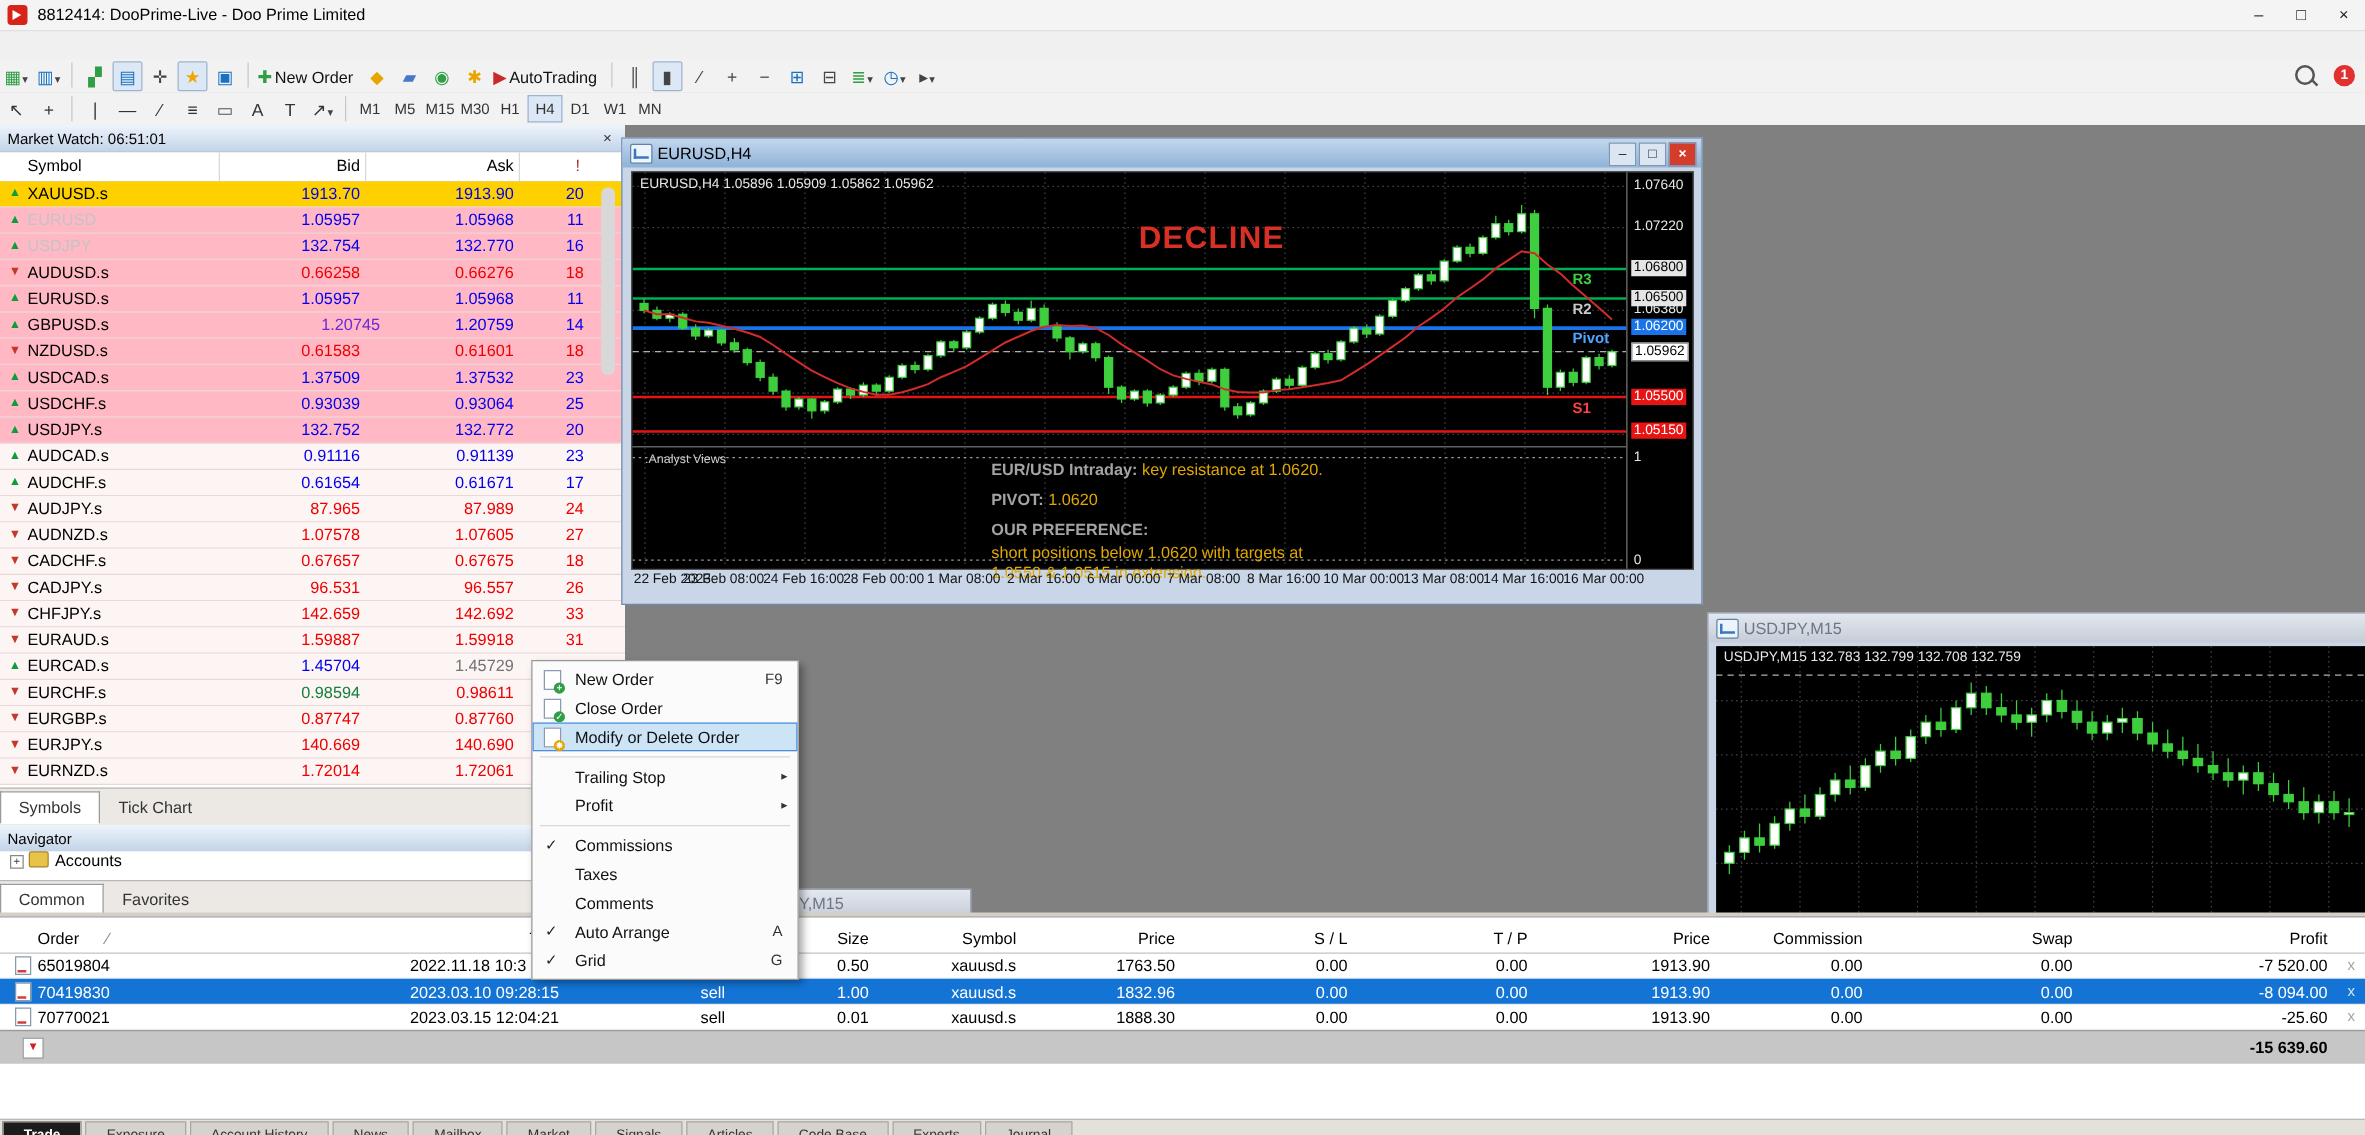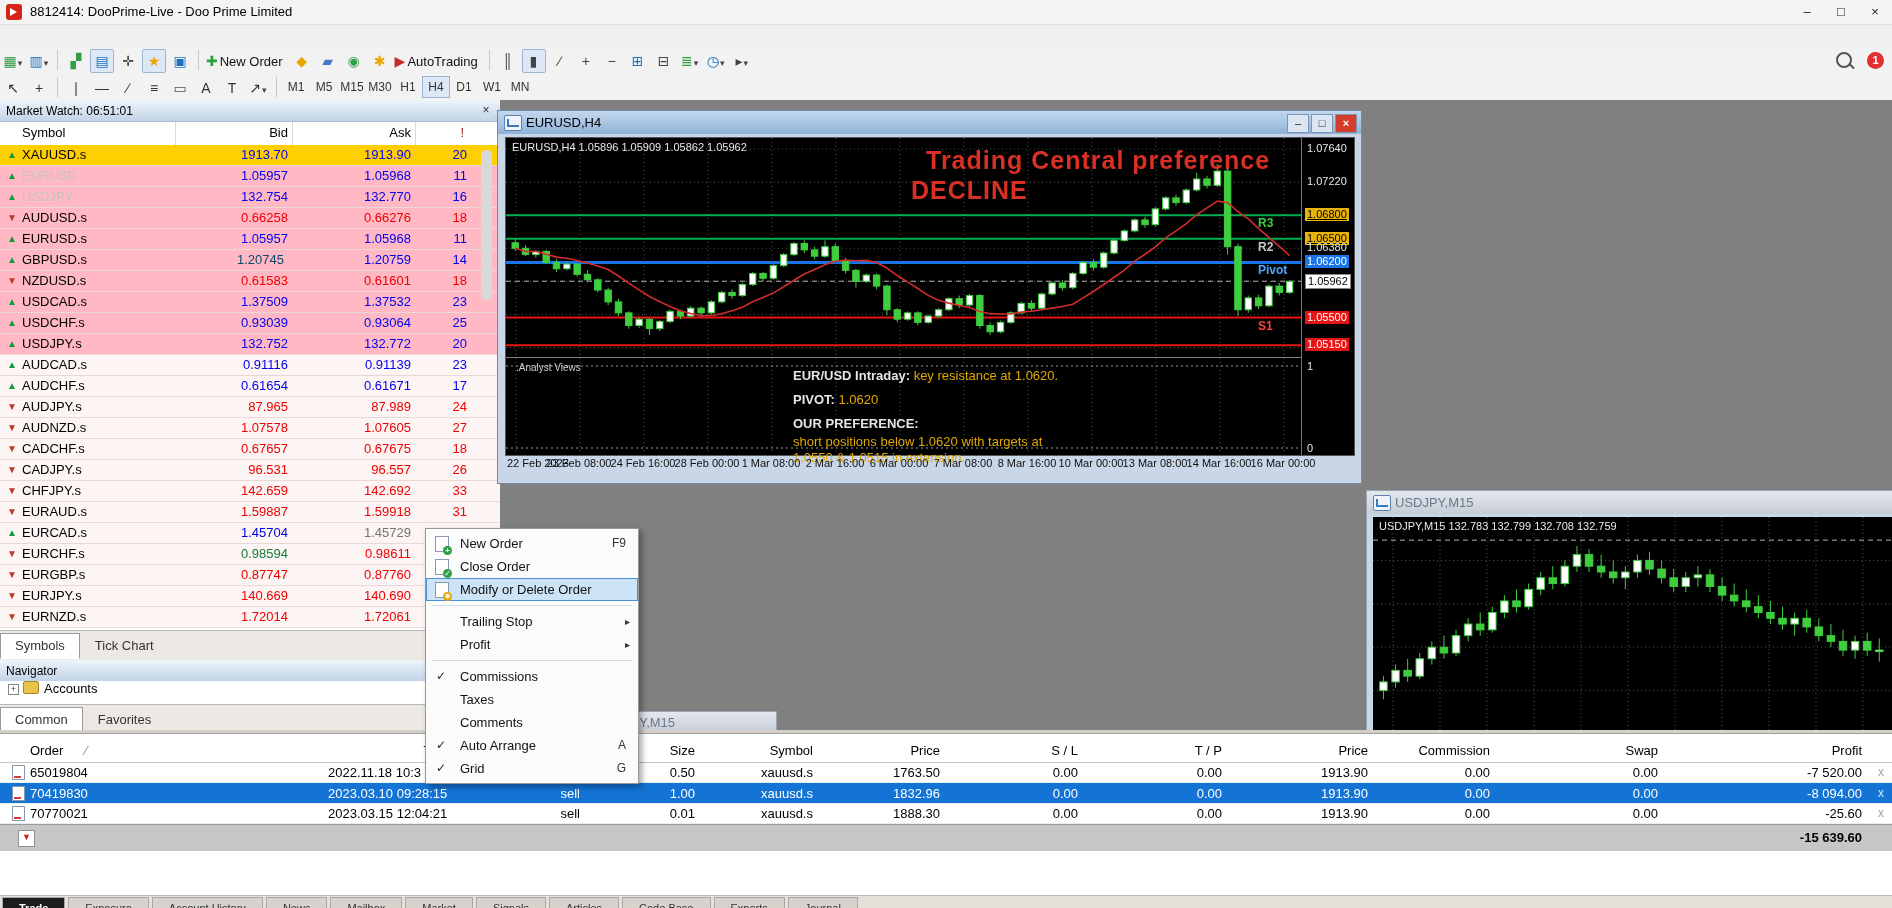--- a/index.html
+++ b/index.html
@@ -57,26 +57,26 @@
   .cw-titlebar.inactive{background:linear-gradient(#e3e8ef,#c6ccd6);color:#6e7787;}
   .cw-icon{position:absolute;left:6px;top:4px;width:16px;height:14px;background:#eef4fb;border:1px solid #5f82aa;border-radius:2px;}
   .cw-icon:after{content:"";position:absolute;left:2px;top:3px;width:10px;height:6px;border-bottom:2px solid #3a78c0;border-left:2px solid #3a78c0;}
   .cw-btn{position:absolute;top:3px;width:20px;height:17px;background:#dce6f2;border:1px solid #7d96b4;text-align:center;line-height:16px;font-size:11px;color:#222;}
   .cw-btn.close{background:#d43c2c;color:#fff;font-weight:bold;}
   .chart-black{position:absolute;background:#000;border:1px solid #555;}
   .ohlc-header{position:absolute;left:6px;top:3px;color:#e8e8e8;font-size:11px;white-space:nowrap;}
   .tc-overlay{position:absolute;color:#d93025;font-weight:bold;font-size:25px;white-space:nowrap;letter-spacing:1px;}
   .lvl-label{position:absolute;font-size:12px;font-weight:bold;white-space:nowrap;}
   .axis-label{position:absolute;left:3px;font-size:11px;color:#e8e8e8;white-space:nowrap;padding:0 2px;line-height:13px;}
-  .axis-label.bg-green{background:#eab308;color:#000;text-decoration:underline;}
+  .axis-label.bg-green{background:#e5e5e5;color:#000;}
   .axis-label.bg-blue{background:#1874e8;color:#fff;}
   .axis-label.bg-white{background:#fff;color:#000;border:1px solid #888;}
   .axis-label.bg-red{background:#e81414;color:#fff;}
   .an-line{position:absolute;color:#e0a800;font-size:13px;white-space:nowrap;}
-  .an-line b{color:#e5e5e5;}
+  .an-line b{color:#a3a3a3;}
   .xaxis-label{position:absolute;top:0;font-size:11px;color:#111;white-space:nowrap;}
   
   #terminal{left:0;top:733px;width:1892px;height:175px;background:#fff;border-top:1px solid #a0a0a0;}
   #t-header{left:0;top:6px;width:1892px;height:22px;background:#fff;border-bottom:1px solid #c4c4c4;}
   .t-cell{position:absolute;top:3px;font-size:13px;white-space:nowrap;}
   .t-row{position:absolute;left:0;width:1892px;height:20px;border-bottom:1px solid #ececec;}
   .t-row.selected{background:#1374d6;color:#fff;}
   .doc-icon{position:absolute;left:12px;top:3px;width:11px;height:13px;background:#fff;border:1px solid #8899aa;}
   .doc-icon:after{content:"";position:absolute;left:1px;bottom:1px;width:7px;height:2px;background:#d04040;}
   .row-close{position:absolute;right:8px;top:3px;font-size:12px;color:#9aa4ae;}
@@ -165,21 +165,21 @@
         <div class="mw-row" style="background: rgb(255, 184, 196);">
           <span class="mw-arrow" style="color: rgb(15, 157, 58);">▲</span>
           <span class="mw-cell" style="left: 22px; color: rgb(0, 0, 0);">EURUSD.s</span>
           <span class="mw-cell" style="right: 212px; color: rgb(0, 0, 238);">1.05957</span>
           <span class="mw-cell" style="right: 89px; color: rgb(0, 0, 238);">1.05968</span>
           <span class="mw-cell" style="right: 33px; color: rgb(0, 0, 238);">11</span>
         </div>
         <div class="mw-row" style="background: rgb(255, 184, 196);">
           <span class="mw-arrow" style="color: rgb(15, 157, 58);">▲</span>
           <span class="mw-cell" style="left: 22px; color: rgb(0, 0, 0);">GBPUSD.s</span>
-          <span class="mw-cell" style="right: 216px; color: #0c4a6e;">1.20745</span>
+          <span class="mw-cell" style="right: 196px; color: #6d28d9;">1.20745</span>
           <span class="mw-cell" style="right: 89px; color: rgb(0, 0, 238);">1.20759</span>
           <span class="mw-cell" style="right: 33px; color: rgb(0, 0, 238);">14</span>
         </div>
         <div class="mw-row" style="background: rgb(255, 184, 196);">
           <span class="mw-arrow" style="color: rgb(192, 57, 43);">▼</span>
           <span class="mw-cell" style="left: 22px; color: rgb(0, 0, 0);">NZDUSD.s</span>
           <span class="mw-cell" style="right: 212px; color: rgb(238, 0, 0);">0.61583</span>
           <span class="mw-cell" style="right: 89px; color: rgb(238, 0, 0);">0.61601</span>
           <span class="mw-cell" style="right: 33px; color: rgb(238, 0, 0);">18</span>
         </div>
@@ -510,21 +510,20 @@
             <line x1="458" y1="0" x2="458" y2="96" stroke="#50555a" stroke-dasharray="1,3"></line>
             <line x1="522" y1="0" x2="522" y2="96" stroke="#50555a" stroke-dasharray="1,3"></line>
             <line x1="586" y1="0" x2="586" y2="96" stroke="#50555a" stroke-dasharray="1,3"></line>
             <line x1="650" y1="0" x2="650" y2="96" stroke="#50555a" stroke-dasharray="1,3"></line>
             <line x1="714" y1="0" x2="714" y2="96" stroke="#50555a" stroke-dasharray="1,3"></line>
             <line x1="778" y1="0" x2="778" y2="96" stroke="#50555a" stroke-dasharray="1,3"></line>
             <line x1="0" y1="8" x2="795" y2="8" stroke="#9a9a9a" stroke-dasharray="2,3"></line>
             <line x1="0" y1="90" x2="795" y2="90" stroke="#9a9a9a" stroke-dasharray="2,3"></line>
           </svg>
         <div class="ohlc-header">EURUSD,H4 1.05896 1.05909 1.05862 1.05962</div>
-        <div class="tc-overlay" style="left:420px;top:8px;">Trading Central preference</div>
         <div class="tc-overlay" style="left:405px;top:38px;">DECLINE</div>
         <div id="eur-level-labels">
             <div class="lvl-label" style="left: 752px; top: 77.5036px; color: rgb(62, 206, 62);">R3</div>
             <div class="lvl-label" style="left: 752px; top: 101.924px; color: rgb(200, 200, 200);">R2</div>
             <div class="lvl-label" style="left: 752px; top: 124.77px; color: rgb(77, 166, 255);">Pivot</div>
             <div class="lvl-label" style="left: 752px; top: 180.701px; color: rgb(255, 64, 64);">S1</div>
           </div>
         <div style="position:absolute;left:10px;top:224px;color:#cfcfcf;font-size:10px;">.Analyst Views</div>
         <div class="an-line" style="left:287px;top:230px;"><b>EUR/USD Intraday:</b><span>  key resistance at 1.0620.</span></div>
         <div class="an-line" style="left:287px;top:254px;"><b>PIVOT:</b><span>  1.0620</span></div>

